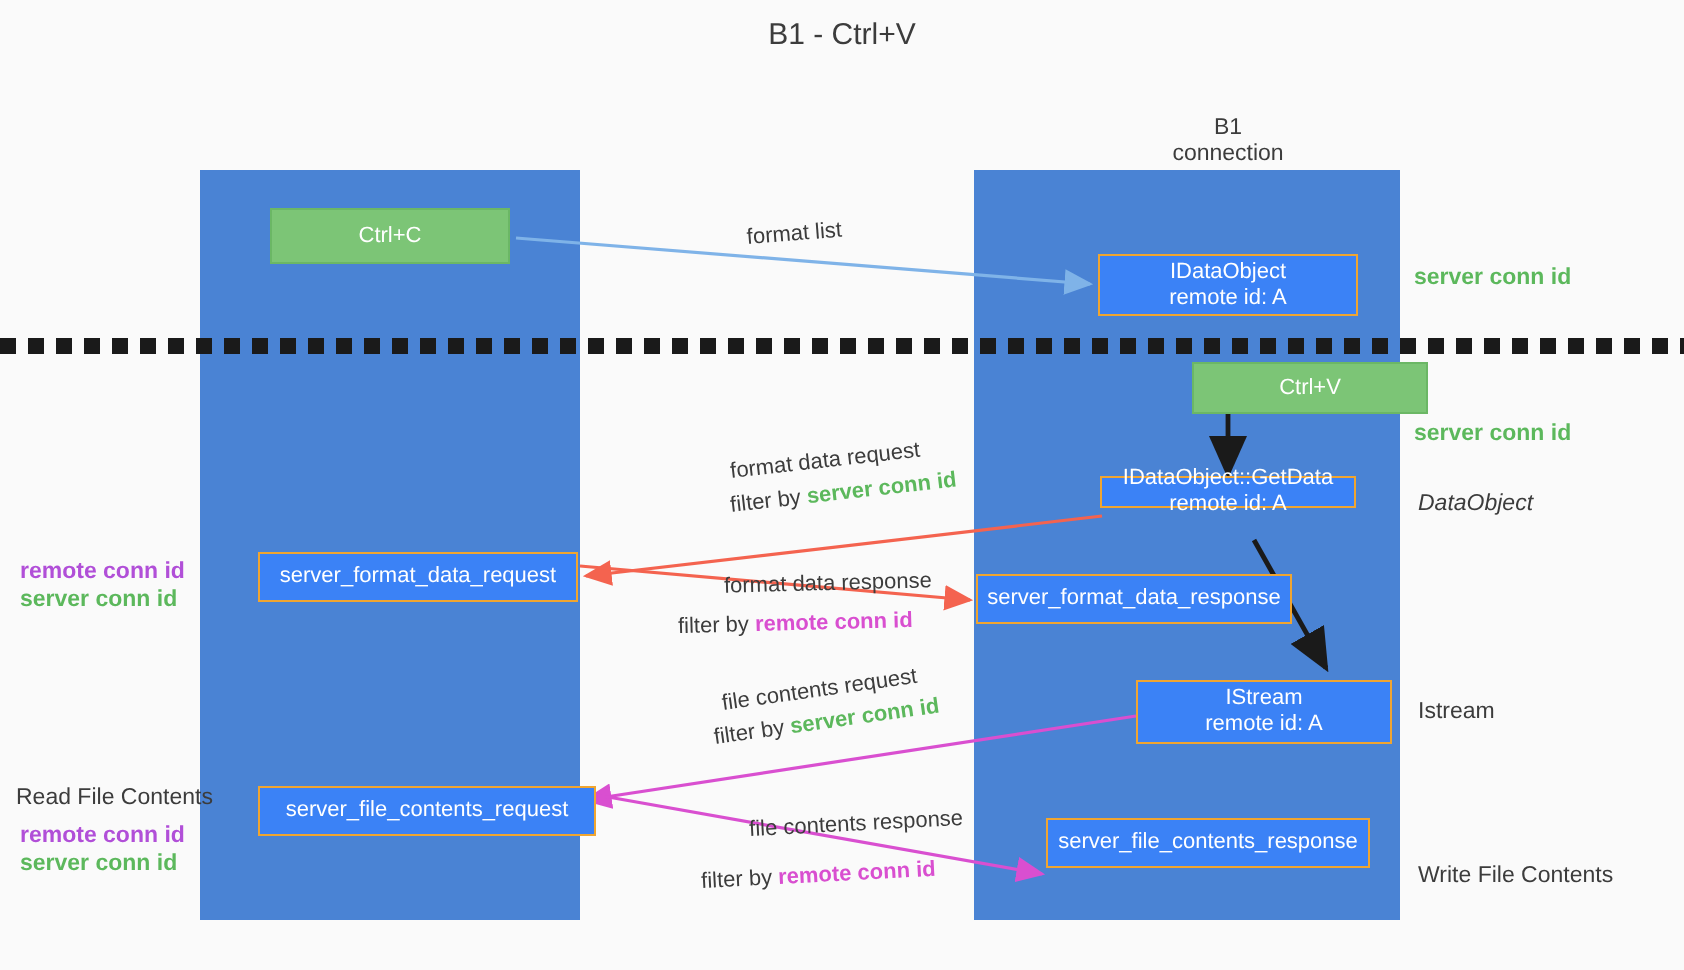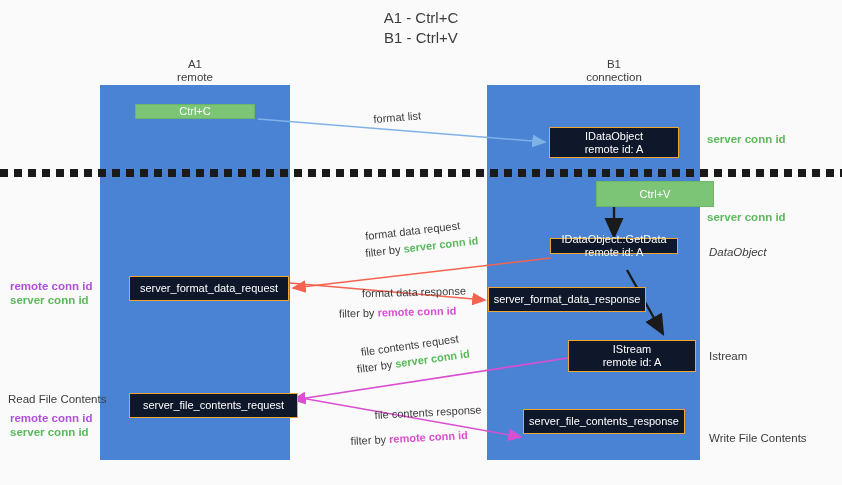--- a/index.html
+++ b/index.html
@@ -26,21 +26,21 @@
 
   .panel{position:absolute;background:#4a83d4;}
 
   .box{
     position:absolute;box-sizing:border-box;
     display:flex;flex-direction:column;align-items:center;justify-content:center;
     color:#ffffff;font-size:11px;line-height:13px;text-align:center;
     border:1px solid rgba(0,0,0,.10);
   }
   .box.green{background:#7cc576;border-color:#6bb765;}
-  .box.orange{background:#0f172a;border-color:#f0a530;}
+  .box.orange{background:#3b82f6;border-color:#f0a530;}
   .box .l2{font-size:11px;}
 
   .dashed{
     position:absolute;left:0;width:842px;top:169px;height:8px;
     background-image:repeating-linear-gradient(to right,#1a1a1a 0 8px,transparent 8px 14px);
   }
 
   .side-label{
     position:absolute;font-size:11.5px;color:#3c3c3c;line-height:14px;white-space:nowrap;
   }
@@ -56,28 +56,23 @@
   .rot-up{transform-origin:left bottom;}
 
   svg.lines{position:absolute;left:0;top:0;width:842px;height:485px;overflow:visible;}
 </style>
 </head>
 <body>
 
 <div id="stage">
 
   <div class="title">
-    <div>A1 - Ctrl+C</div>
     <div>B1 - Ctrl+V</div>
   </div>
 
-  <div class="col-head" style="left:115px;top:58px;">
-    <span class="n">A1</span>
-    <span class="s">remote</span>
-  </div>
   <div class="col-head" style="left:534px;top:58px;">
     <span class="n">B1</span>
     <span class="s">connection</span>
   </div>
 
   <div class="panel" style="left:100px;top:85px;width:190px;height:375px;"></div>
   <div class="panel" style="left:487px;top:85px;width:213px;height:375px;"></div>
 
   <svg class="lines">
     <defs>
@@ -105,21 +100,21 @@
 
     <line x1="290" y1="283" x2="485" y2="300" stroke="#f4634f" stroke-width="1.6" marker-end="url(#ah-red)"></line>
 
     <line x1="568" y1="358" x2="293" y2="400" stroke="#d94fd0" stroke-width="1.6" marker-end="url(#ah-mag)"></line>
 
     <line x1="290" y1="396" x2="521" y2="437" stroke="#d94fd0" stroke-width="1.6" marker-end="url(#ah-mag)"></line>
   </svg>
 
   <div class="dashed"></div>
 
-  <div class="box green" style="left:135px;top:104px;width:120px;height:15px;">
+  <div class="box green" style="left:135px;top:104px;width:120px;height:28px;">
     <span>Ctrl+C</span>
   </div>
 
   <div class="box orange" style="left:549px;top:127px;width:130px;height:31px;">
     <span>IDataObject</span>
     <span class="l2">remote id: A</span>
   </div>
 
   <div class="box green" style="left:554px;top:181px;width:118px;height:26px;margin-left:42px;">
     <span>Ctrl+V</span>

